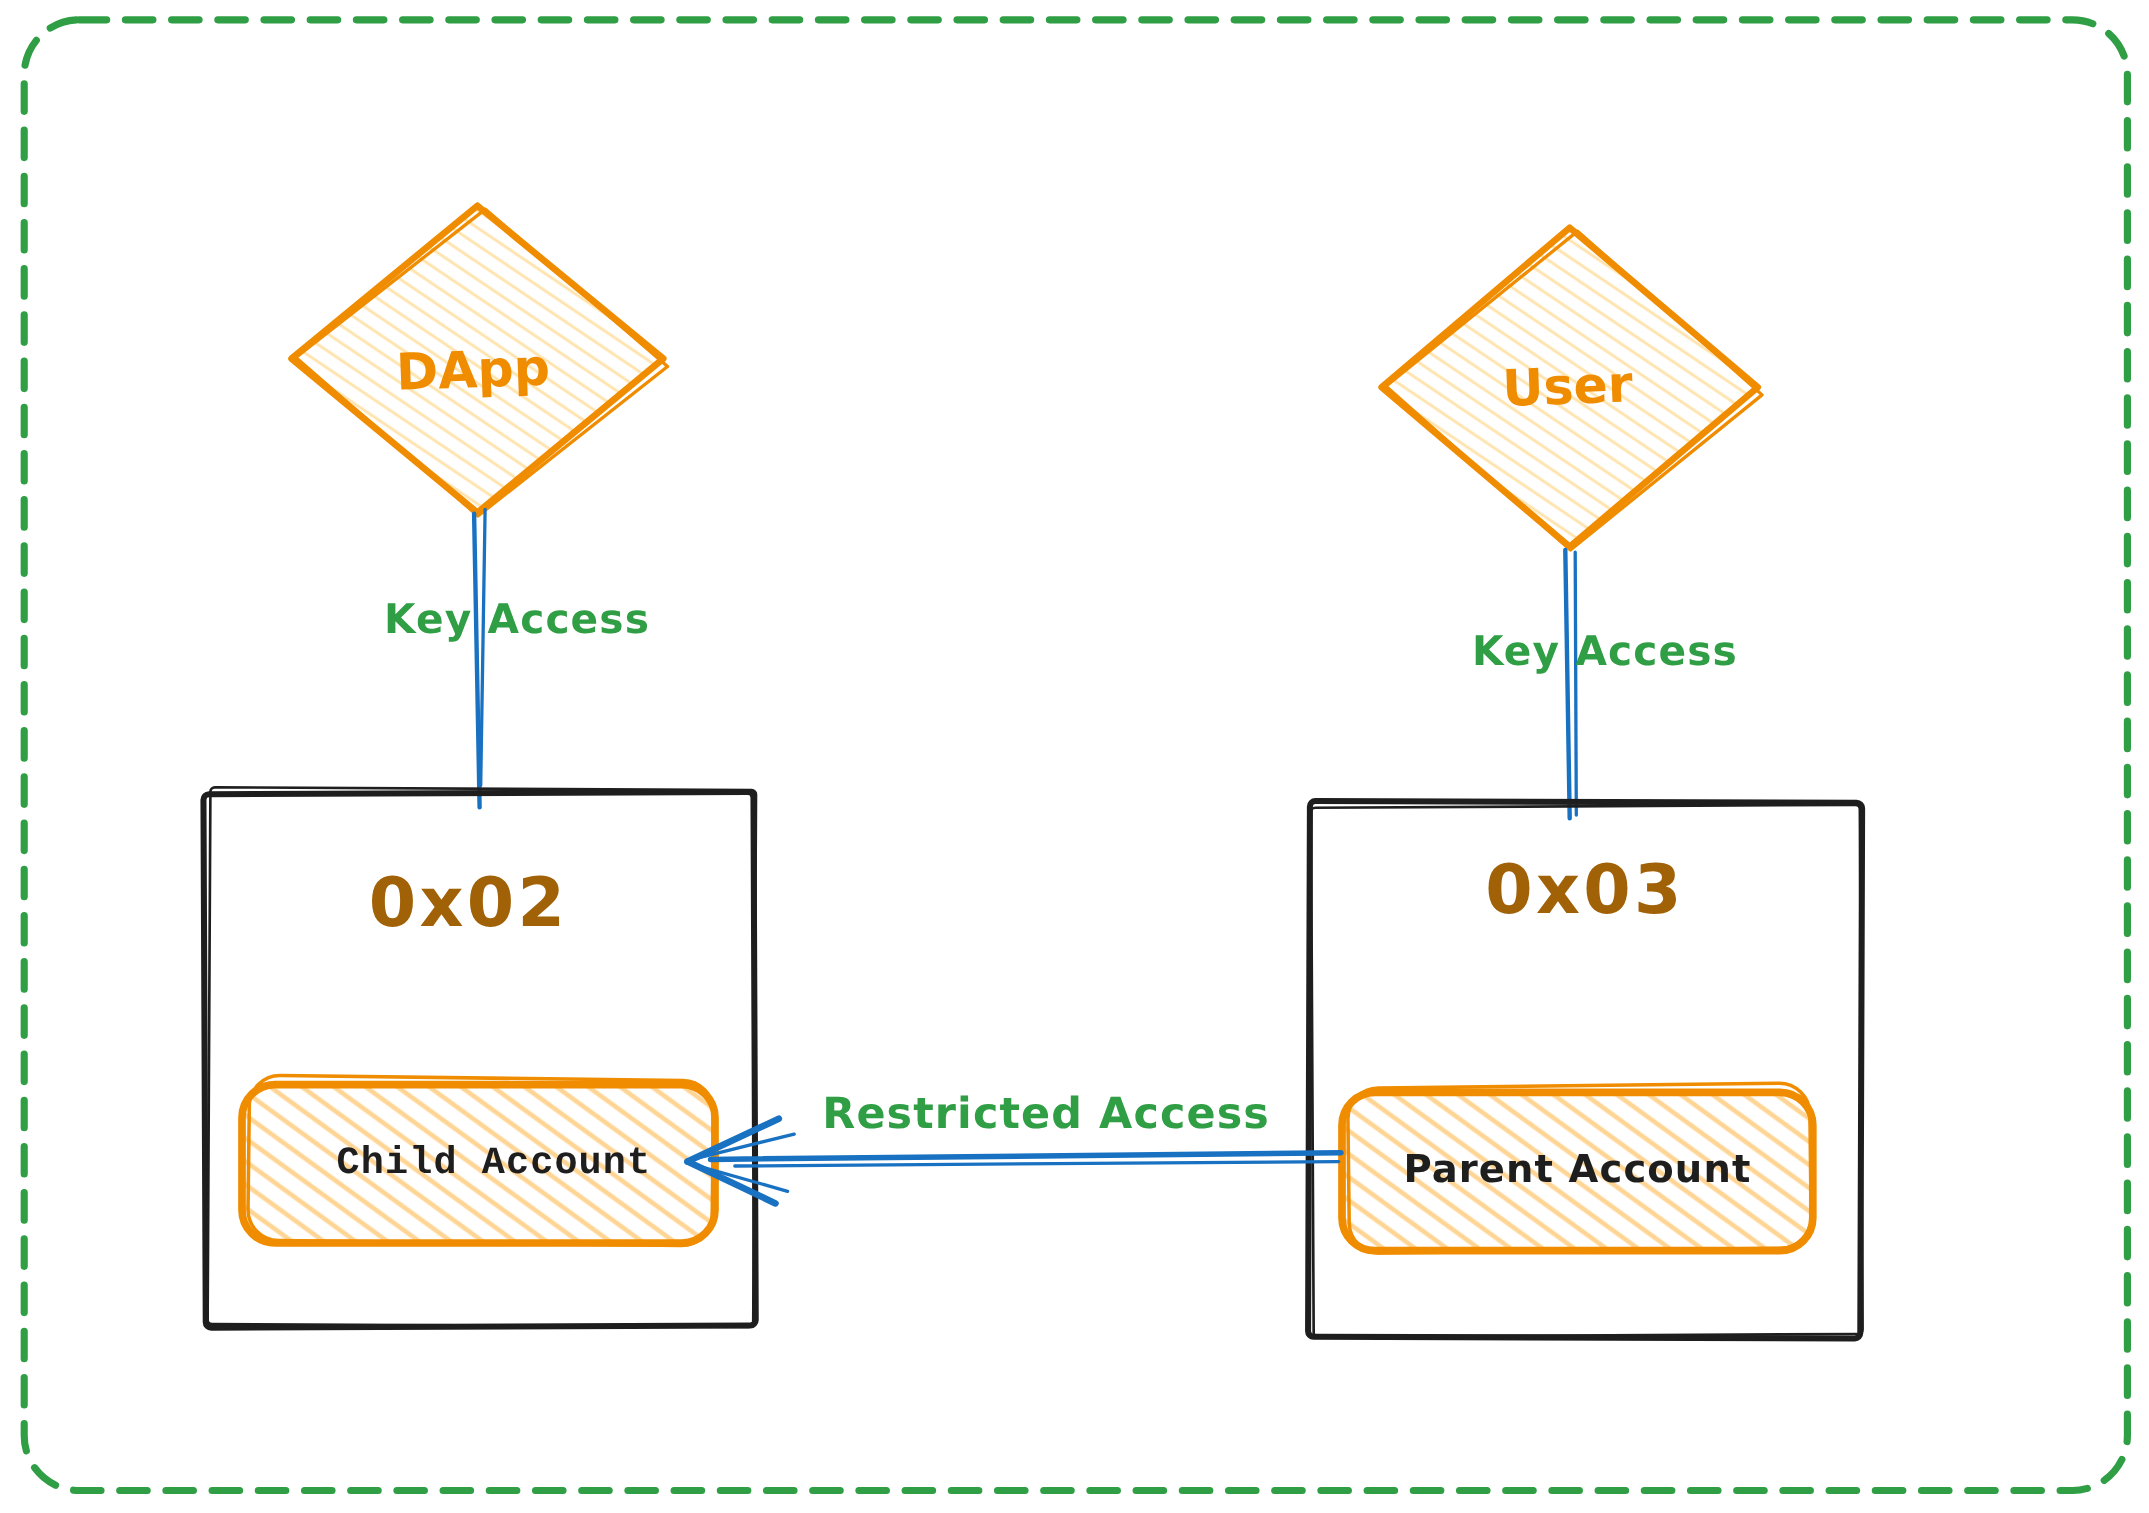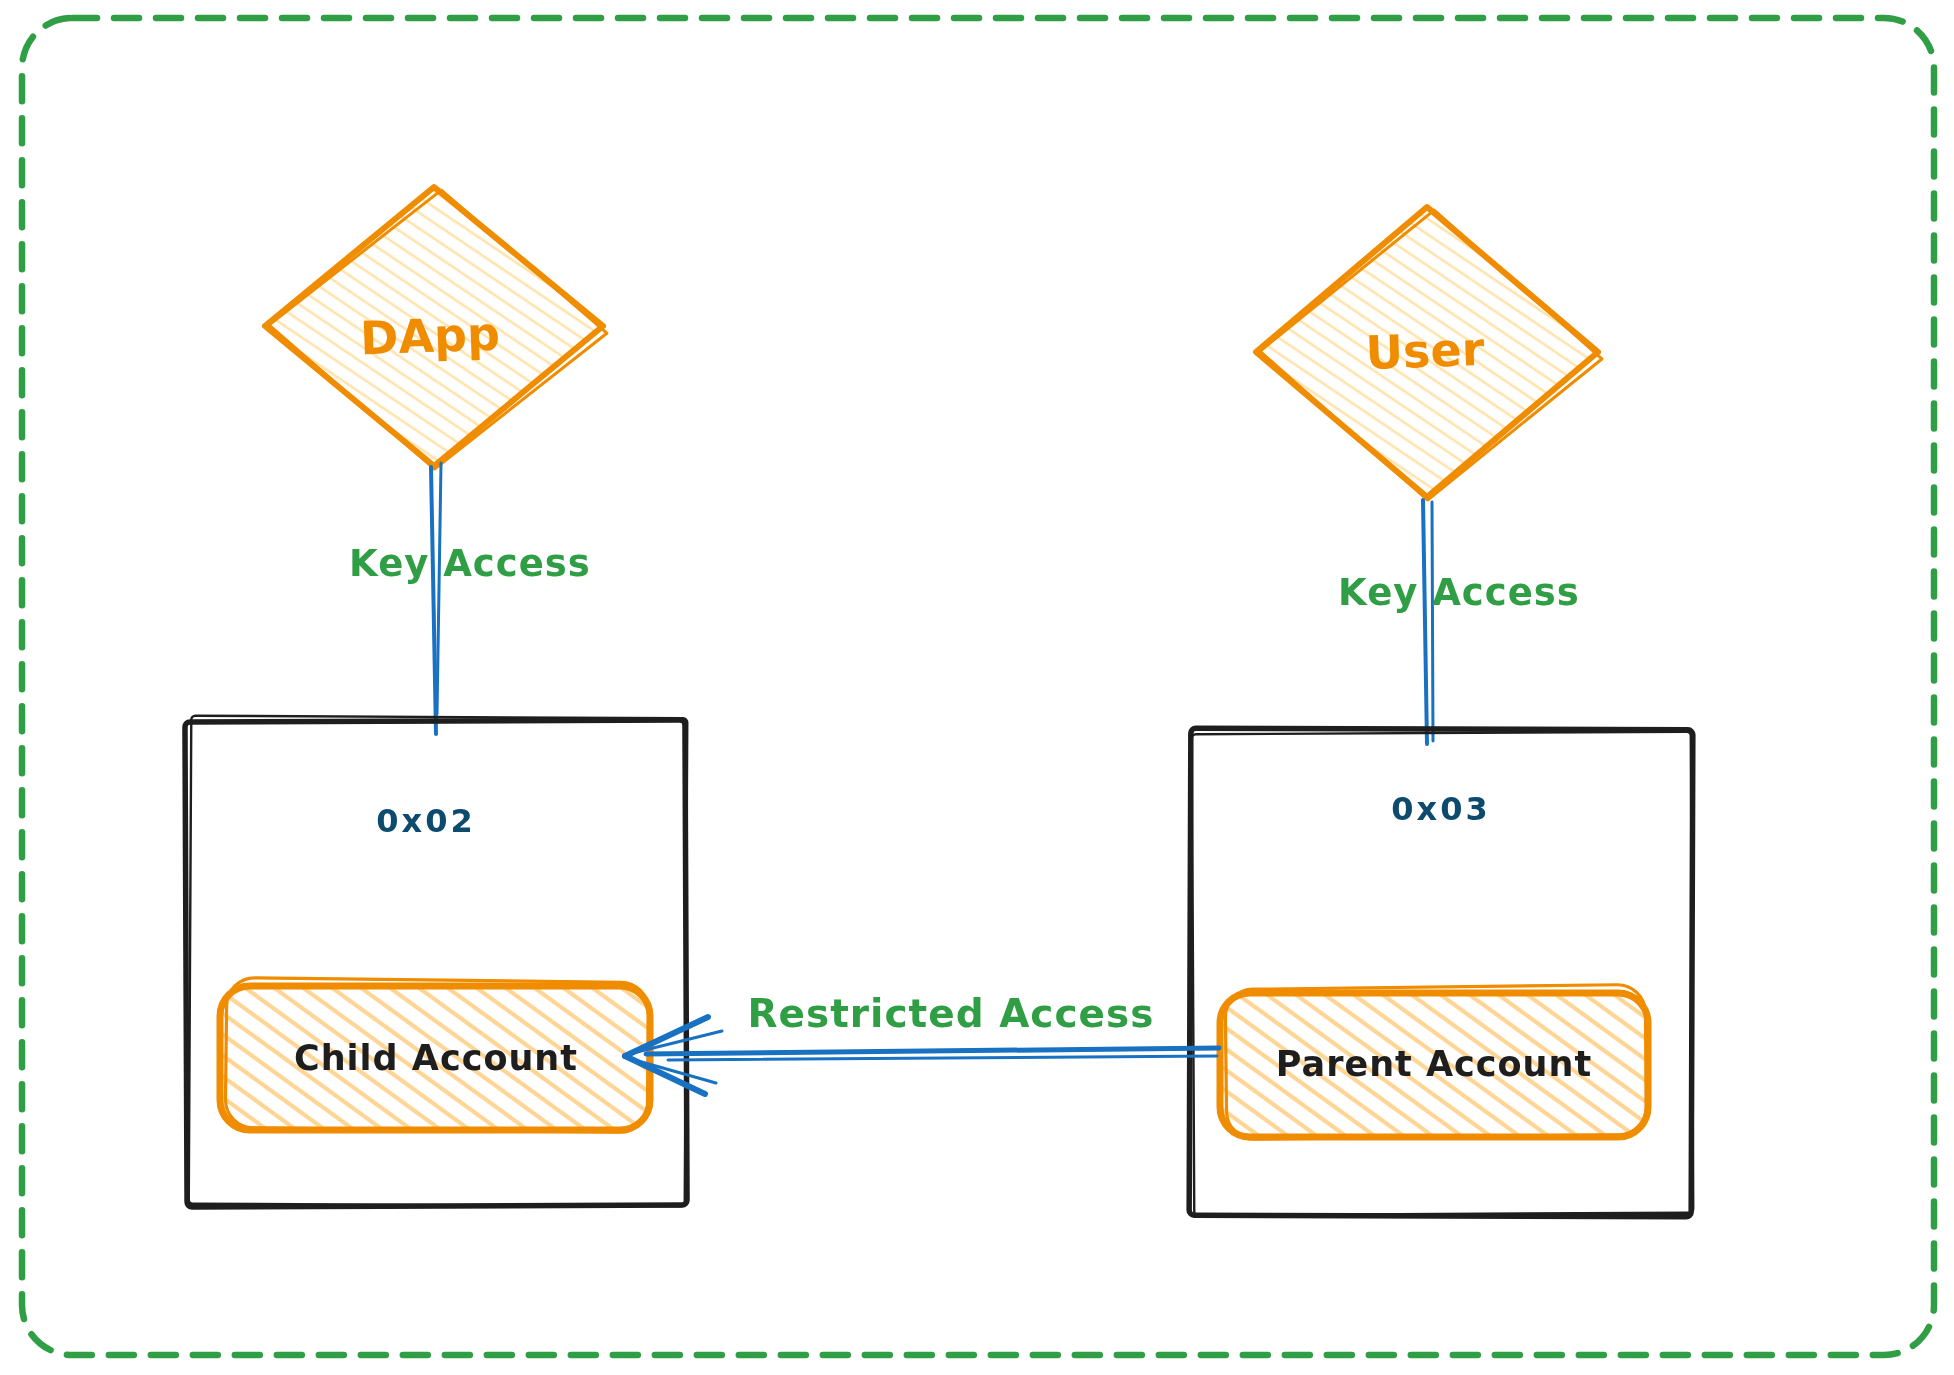--- a/index.html
+++ b/index.html
@@ -12,21 +12,21 @@
   }
   .stage svg{position:absolute;left:0;top:0;}
   .lbl{
     position:absolute;
     transform:translate(-50%,-50%);
     white-space:nowrap;
     line-height:1;
     user-select:none;
   }
   .lbl-diamond{font-size:46px;font-weight:600;color:#f08c00;transform:translate(-50%,-50%) rotate(-2deg);}
-  .lbl-hex{font-size:32px;font-weight:700;color:#0c4a6e;letter-spacing:3px;}
+  .lbl-hex{font-size:62px;font-weight:700;color:#a16207;letter-spacing:3px;}
   .lbl-key{font-size:37px;font-weight:600;color:#2f9e44;letter-spacing:1px;}
   .lbl-account{font-size:35px;font-weight:600;color:#1e1e1e;letter-spacing:1px;}
   .lbl-restricted{font-size:39px;font-weight:600;color:#2f9e44;letter-spacing:1px;}
 </style>
 </head>
 <body>
 
 <div class="stage">
 
   <svg width="1954" height="1375" viewBox="0 0 1954 1375">
@@ -96,19 +96,19 @@
   <div class="lbl lbl-diamond" style="left:1425px;top:351px;">User</div>
 
   <div class="lbl lbl-key" style="left:470px;top:563px;">Key Access</div>
 
   <div class="lbl lbl-key" style="left:1459px;top:592px;">Key Access</div>
 
   <div class="lbl lbl-hex" style="left:426px;top:821px;">0x02</div>
 
   <div class="lbl lbl-hex" style="left:1441px;top:809px;">0x03</div>
 
-  <div class="lbl lbl-account" style="left:436px;top:1058px;">Child Account</div>
+  <div class="lbl lbl-account" style="left:449px;top:1058px;font-family:Liberation Mono, monospace;">Child Account</div>
 
   <div class="lbl lbl-account" style="left:1434px;top:1064px;text-align:right;">Parent Account</div>
 
   <div class="lbl lbl-restricted" style="left:951px;top:1013px;">Restricted Access</div>
 
 </div>
 
 </body></html>

